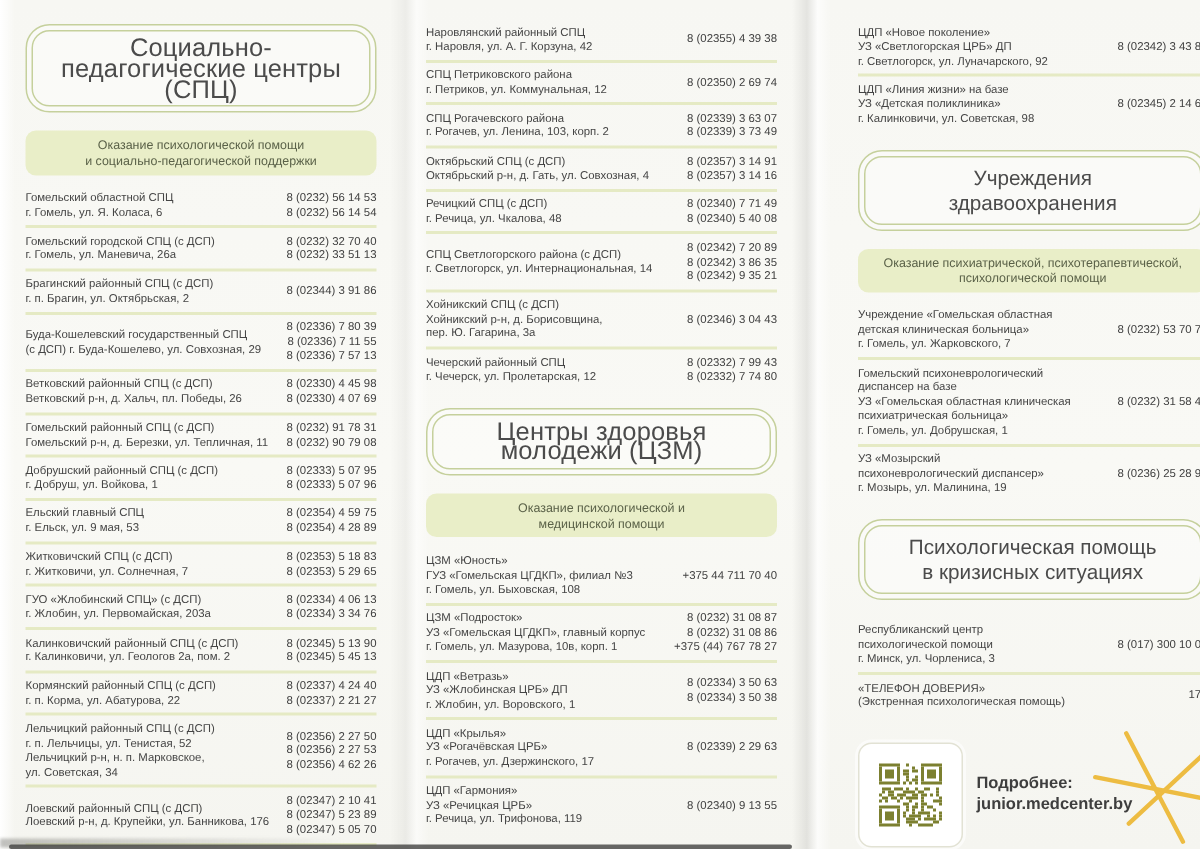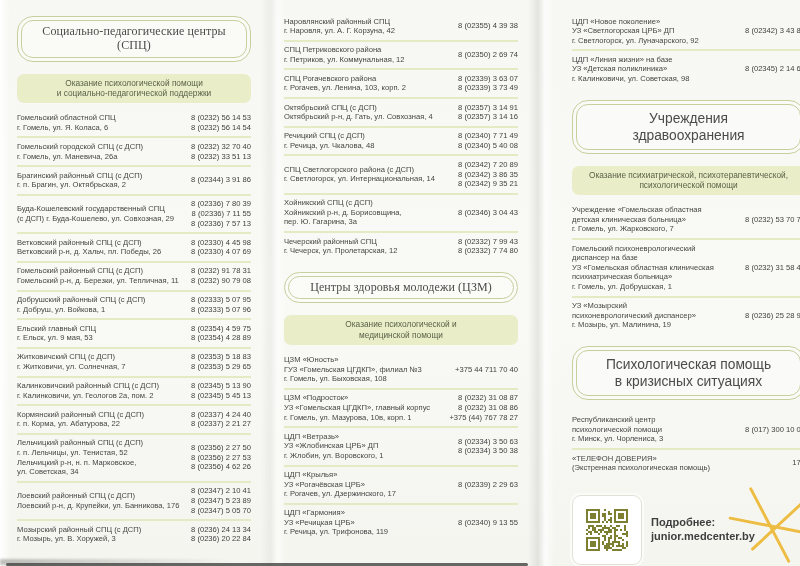--- a/index.html
+++ b/index.html
@@ -21,21 +21,21 @@
 
   .col{position:absolute; top:0; display:flex; flex-direction:column;}
   #col-0{left:17px;  width:234px; padding-top:12px;}
   #col-1{left:284px; width:234px; padding-top:13px;}
   #col-2{left:572px; width:233px; padding-top:13px;}
 
   
   .hbox{border:1px solid var(--accent); border-radius:16px; padding:3px; background:rgba(255,255,255,.35);}
   .hbox-in{border:1px solid var(--accent); border-radius:12px; text-align:center;
            color:#4b4b4b; padding:4px 6px;}
-  .h-md .hbox-in{font-size:12px; line-height:13.8px; letter-spacing:.1px;font-family:Liberation Serif, serif;}
+  .h-md .hbox-in{font-size:17px; line-height:13.8px; letter-spacing:.1px;}
   .h-lg .hbox-in{font-size:13.8px; line-height:17px; padding:5px 6px;}
   .hbox{margin:4px 0 12px;}
   .h-mt{margin-top:12px;}
 
   
   .sbar{background:var(--sub-bg); border-radius:7px; text-align:center; color:#5a6148;
         font-size:8.3px; line-height:10.6px; padding:4px 4px; margin:0 0 7px;}
 
   
   .group{display:flex; flex-direction:column;}
@@ -153,20 +153,30 @@
           </div>
         </div>
         <div class="entry">
           <div class="names">
             <div>Житковичский СПЦ (с ДСП)</div>
             <div>г. Житковичи, ул. Солнечная, 7</div>
           </div>
           <div class="phones">
             <div>8 (02353) 5 18 83</div>
             <div>8 (02353) 5 29 65</div>
+          </div>
+        </div>
+        <div class="entry">
+          <div class="names">
+            <div>ГУО «Жлобинский СПЦ» (с ДСП)</div>
+            <div>г. Жлобин, ул. Первомайская, 203а</div>
+          </div>
+          <div class="phones">
+            <div>8 (02334) 4 06 13</div>
+            <div>8 (02334) 3 34 76</div>
           </div>
         </div>
         <div class="entry">
           <div class="names">
             <div>Калинковичский районный СПЦ (с ДСП)</div>
             <div>г. Калинковичи, ул. Геологов 2а, пом. 2</div>
           </div>
           <div class="phones">
             <div>8 (02345) 5 13 90</div>
             <div>8 (02345) 5 45 13</div>

